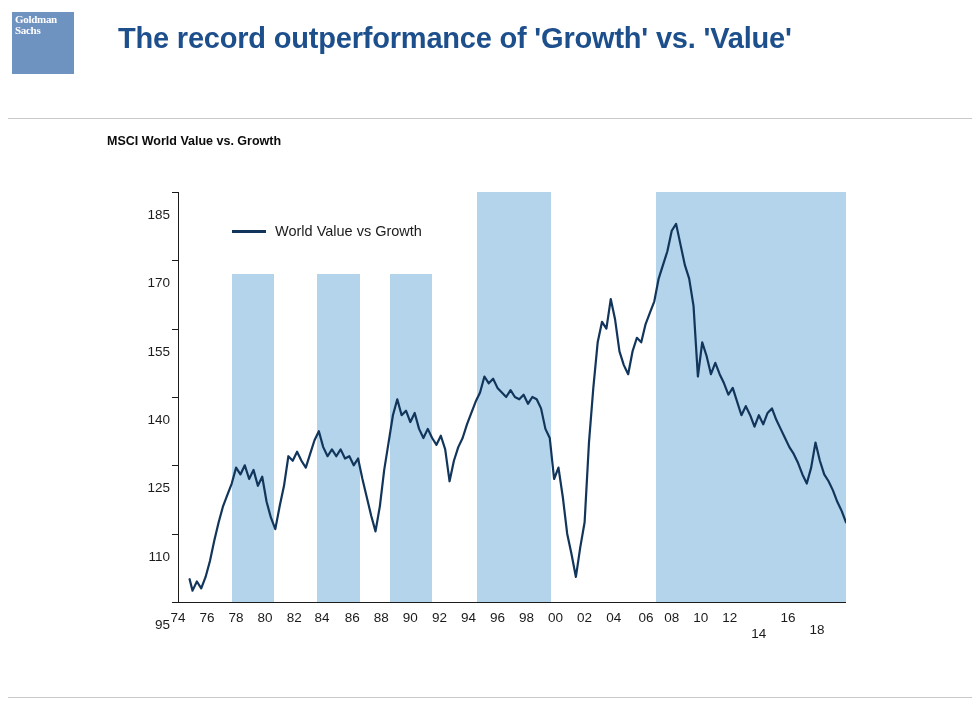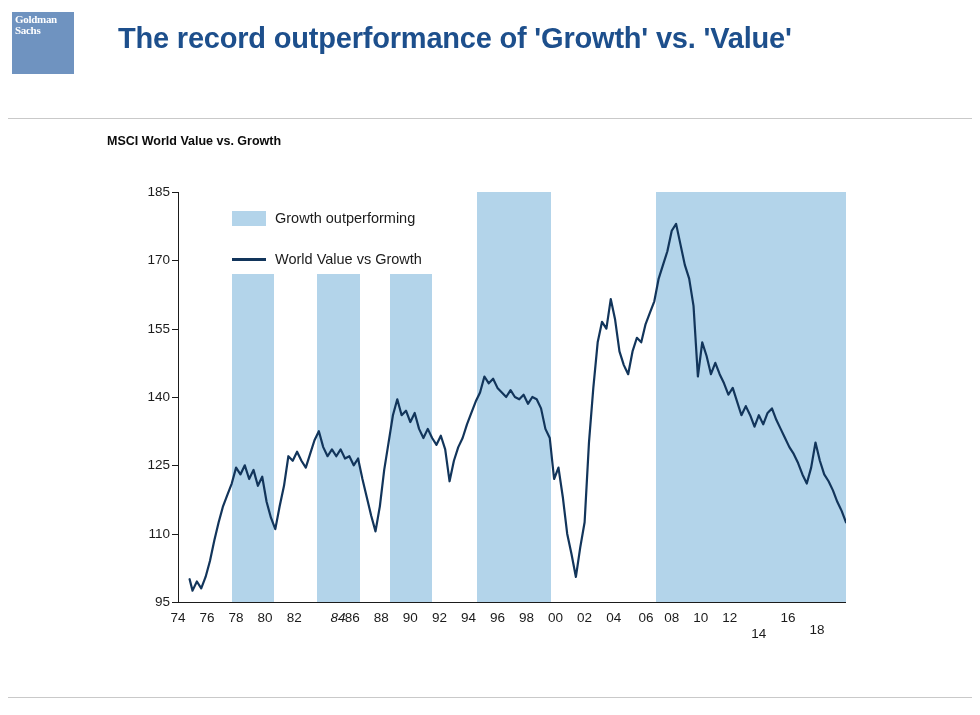--- a/index.html
+++ b/index.html
@@ -110,20 +110,21 @@
     background: #1b1b1b;
   }
   .ytick-label {
     position: absolute;
     right: 0;
     width: 36px;
     text-align: right;
     font-size: 13.5px;
     color: #1b1b1b;
     transform: translateY(-8px);
+    margin-top: 23px;
   }
   #ytick-labels {
     position: absolute;
     left: 130px;
     top: 32px;
     width: 40px;
     height: 410px;
   }
   .ytick-mark {
     position: absolute;
@@ -209,42 +210,38 @@
       <div class="ytick-label" style="top: 341.667px;">110</div>
       <div class="ytick-label" style="top: 273.333px;">125</div>
       <div class="ytick-label" style="top: 205px;">140</div>
       <div class="ytick-label" style="top: 136.667px;">155</div>
       <div class="ytick-label" style="top: 68.3333px;">170</div>
       <div class="ytick-label" style="top: 0px;">185</div>
     </div>
   <div id="xtick-labels-container"></div>
 
   <div id="legend">
-    <div class="legend-row">
-      <div class="legend-swatch-box"></div>
-      <div class="legend-label">Growth outperforming</div>
-    </div>
     <div class="legend-row second">
       <div class="legend-swatch-line"></div>
       <div class="legend-label">World Value vs Growth</div>
     </div>
   </div>
 <div class="ytick-mark" style="top: 442px;"></div>
     <div class="ytick-mark" style="top: 373.667px;"></div>
     <div class="ytick-mark" style="top: 305.333px;"></div>
     <div class="ytick-mark" style="top: 237px;"></div>
     <div class="ytick-mark" style="top: 168.667px;"></div>
     <div class="ytick-mark" style="top: 100.333px;"></div>
     <div class="ytick-mark" style="top: 32px;"></div>
     <div class="xtick-label" style="left: 178px;">74</div>
     <div class="xtick-label" style="left: 207.043px;">76</div>
     <div class="xtick-label" style="left: 236.087px;">78</div>
     <div class="xtick-label" style="left: 265.13px;">80</div>
     <div class="xtick-label" style="left: 294.174px;">82</div>
-    <div class="xtick-label" style="left: 338px; font-style: italic;">84</div>
+    <div class="xtick-label" style="left: 322px;">84</div>
     <div class="xtick-label" style="left: 352.261px;">86</div>
     <div class="xtick-label" style="left: 381.304px;">88</div>
     <div class="xtick-label" style="left: 410.348px;">90</div>
     <div class="xtick-label" style="left: 439.391px;">92</div>
     <div class="xtick-label" style="left: 468.435px;">94</div>
     <div class="xtick-label" style="left: 497.478px;">96</div>
     <div class="xtick-label" style="left: 526.522px;">98</div>
     <div class="xtick-label" style="left: 555.565px;">00</div>
     <div class="xtick-label" style="left: 584.609px;">02</div>
     <div class="xtick-label" style="left: 613.652px;">04</div>

